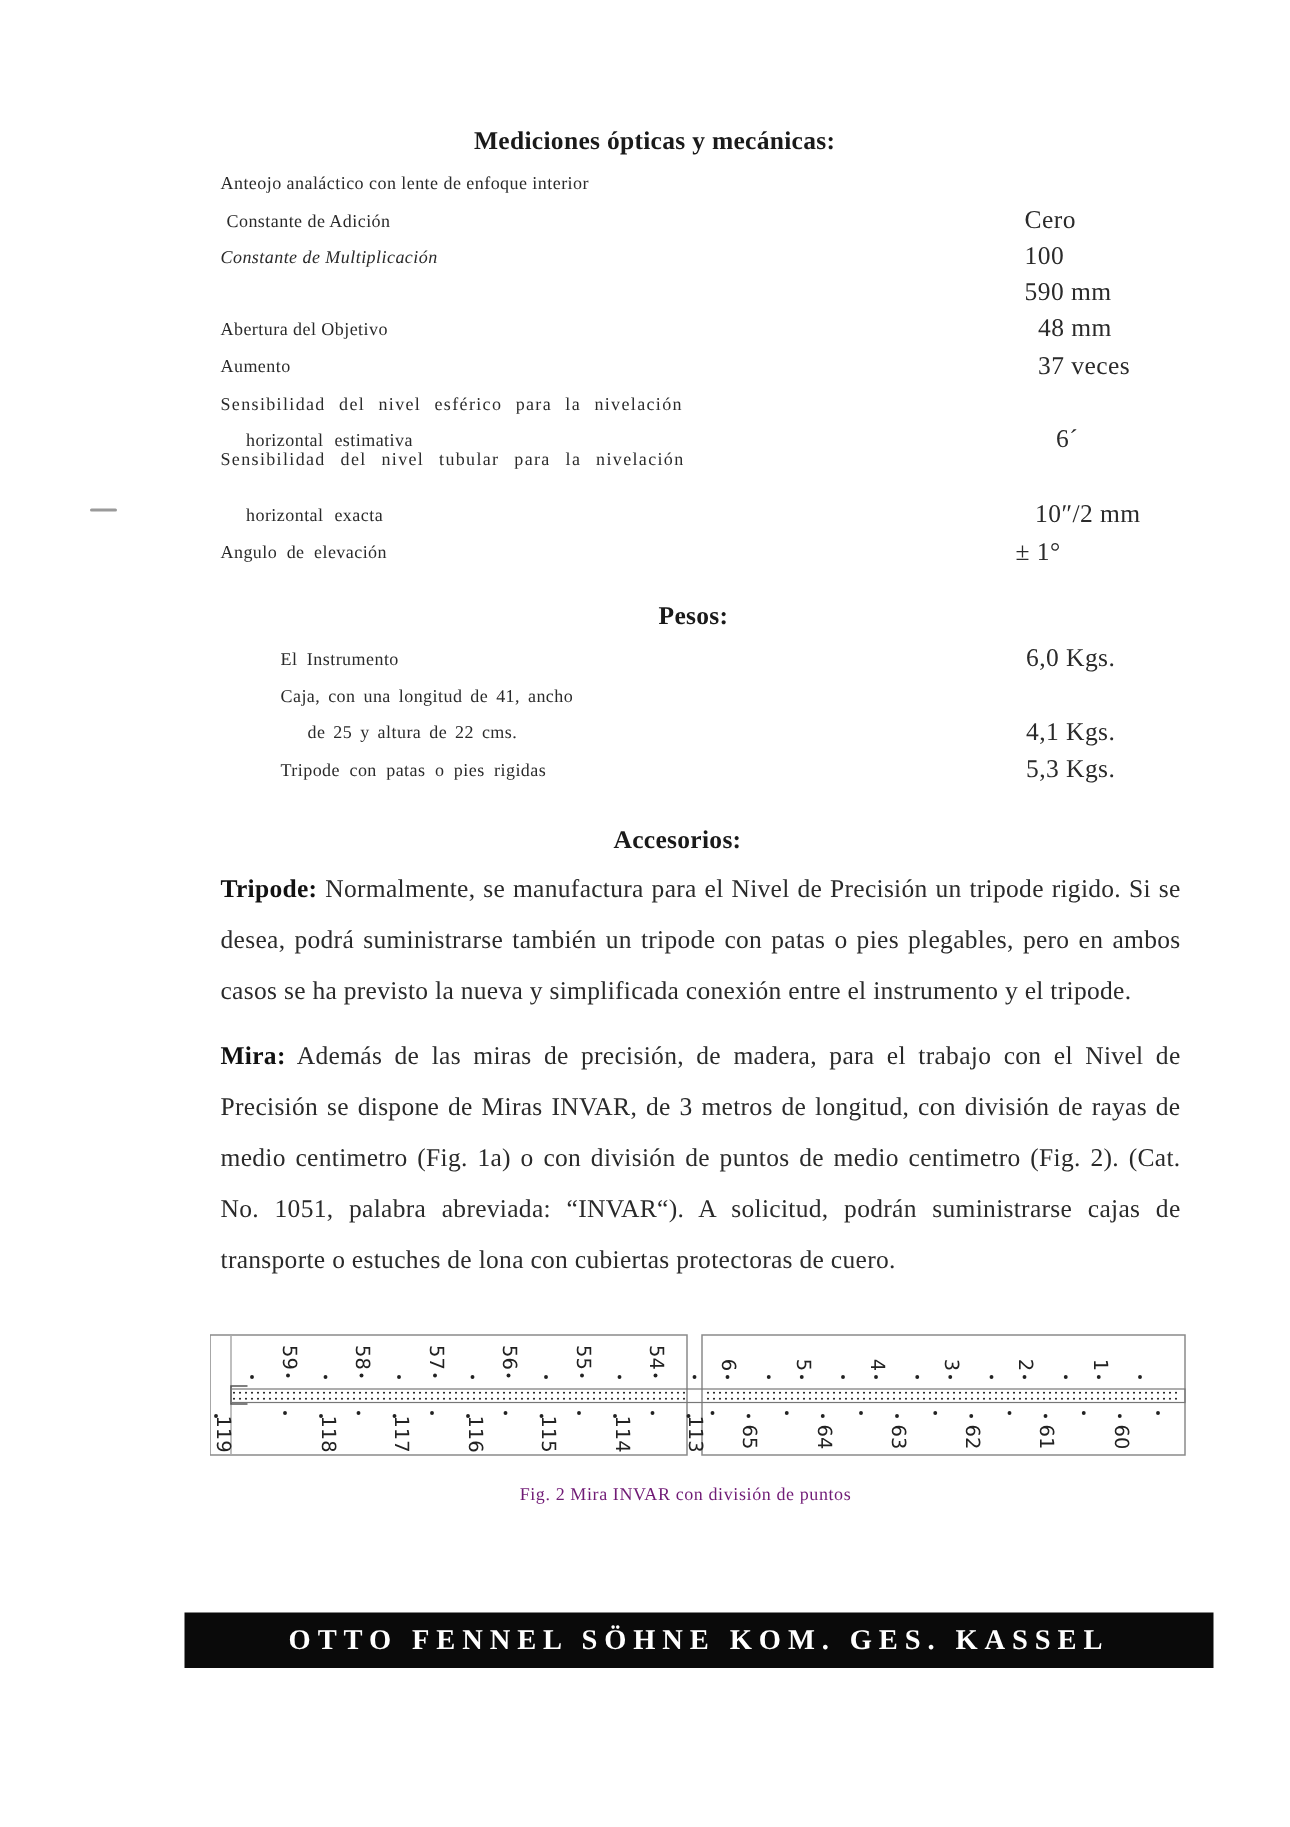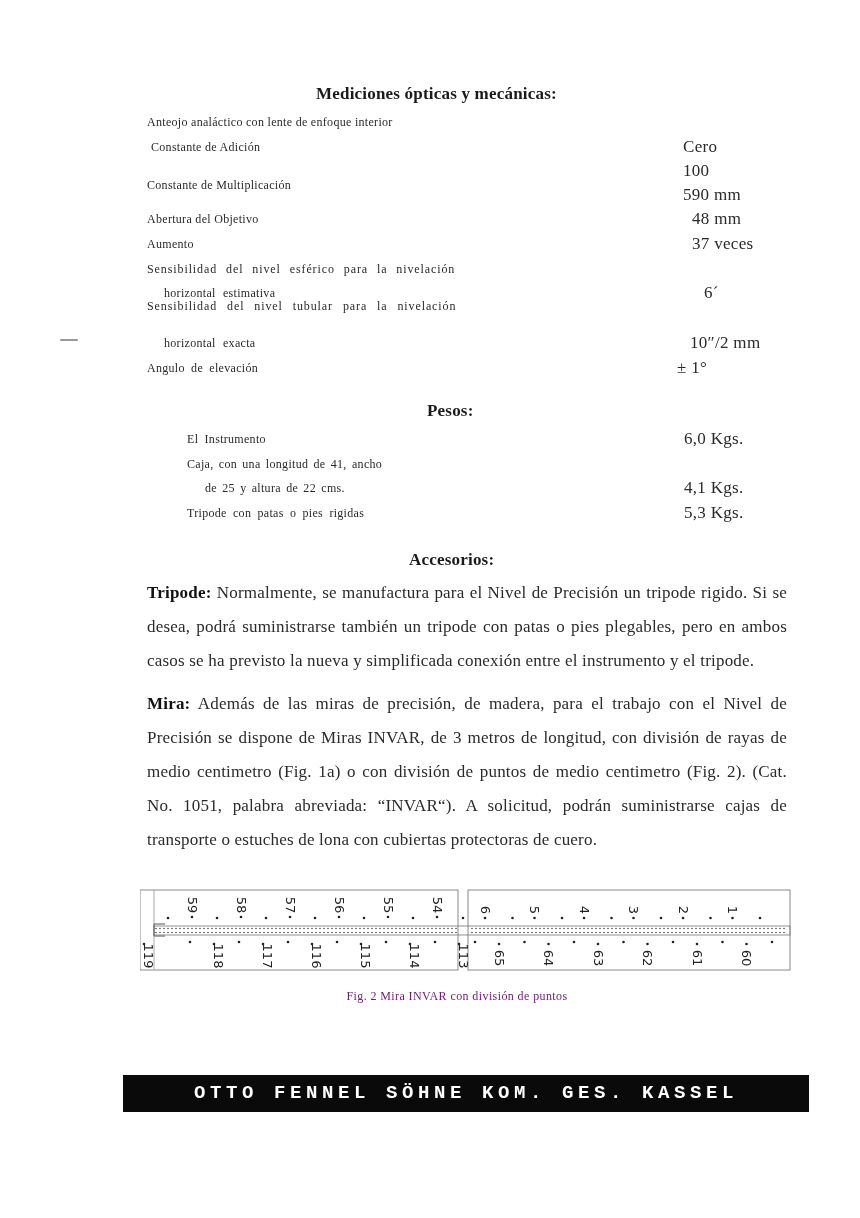--- a/index.html
+++ b/index.html
@@ -26,39 +26,39 @@
   .rod { position: absolute; left: 113px; top: 888px; width: 652px; height: 84px; }
   .rod svg { width: 652px; height: 84px; display: block; }
   .caption {
     position: absolute; left: 0; width: 860px; top: 989px; text-align: center;
     font-size: 12px; color: #701a75; letter-spacing: 0.4px;
   }
 
   .footer-bar {
     position: absolute; left: 96px; top: 1075px; width: 686px; height: 37px;
     background: #0a0a0a; color: #ffffff;
-    font-family: Liberation Mono, monospace; font-weight: bold;
+    font-family: Liberation Serif, serif; font-weight: bold;
     font-size: 19px; letter-spacing: 4.6px; text-align: center; line-height: 37px;
   }
 </style>
 </head>
 <body>
 
 <div class="page">
 
   <div class="margin-mark"></div>
 
   <div class="heading" style="left:289px; top:84px;">Mediciones ópticas y mecánicas:</div>
 
   <div class="row" style="left:120px; top:110px;">Anteojo analáctico con lente de enfoque interior</div>
 
   <div class="row" style="left:124px; top:135px;">Constante de Adición</div>
   <div class="val" style="left:656px; top:135px;">Cero</div>
 
-  <div class="row" style="left:120px; top:173px;">Constante de Multiplicación</div>
+  <div class="row" style="left:120px; top:159px;font-style:italic;">Constante de Multiplicación</div>
   <div class="val" style="left:656px; top:159px;">100</div>
 
   <div class="val" style="left:656px; top:183px;">590 mm</div>
 
   <div class="row" style="left:120px; top:207px;">Abertura del Objetivo</div>
   <div class="val" style="left:665px; top:207px;">48 mm</div>
 
   <div class="row" style="left:120px; top:232px;">Aumento</div>
   <div class="val" style="left:665px; top:232px;">37 veces</div>
 
@@ -66,21 +66,21 @@
   <div class="row" style="left:137px; top:281px; word-spacing:4px;">horizontal estimativa</div>
   <div class="val" style="left:677px; top:281px;">6´</div>
 
   <div class="row" style="left:120px; top:294px; letter-spacing:0.9px; word-spacing:6px;">Sensibilidad del nivel tubular para la nivelación</div>
   <div class="row" style="left:137px; top:331px; word-spacing:4px;">horizontal exacta</div>
   <div class="val" style="left:663px; top:331px;">10″/2 mm</div>
 
   <div class="row" style="left:120px; top:356px; word-spacing:3px;">Angulo de elevación</div>
   <div class="val" style="left:650px; top:356px;">± 1°</div>
 
-  <div class="heading" style="left:400px; top:401px;">Pesos:</div>
+  <div class="heading" style="left:412px; top:401px;">Pesos:</div>
 
   <div class="row" style="left:160px; top:427px; word-spacing:3px;">El Instrumento</div>
   <div class="val" style="left:657px; top:427px;">6,0 Kgs.</div>
 
   <div class="row" style="left:160px; top:452px; word-spacing:2px;">Caja, con una longitud de 41, ancho</div>
   <div class="row" style="left:178px; top:476px; word-spacing:2px;">de 25 y altura de 22 cms.</div>
   <div class="val" style="left:657px; top:476px;">4,1 Kgs.</div>
 
   <div class="row" style="left:160px; top:501px; word-spacing:3px;">Tripode con patas o pies rigidas</div>
   <div class="val" style="left:657px; top:501px;">5,3 Kgs.</div>

